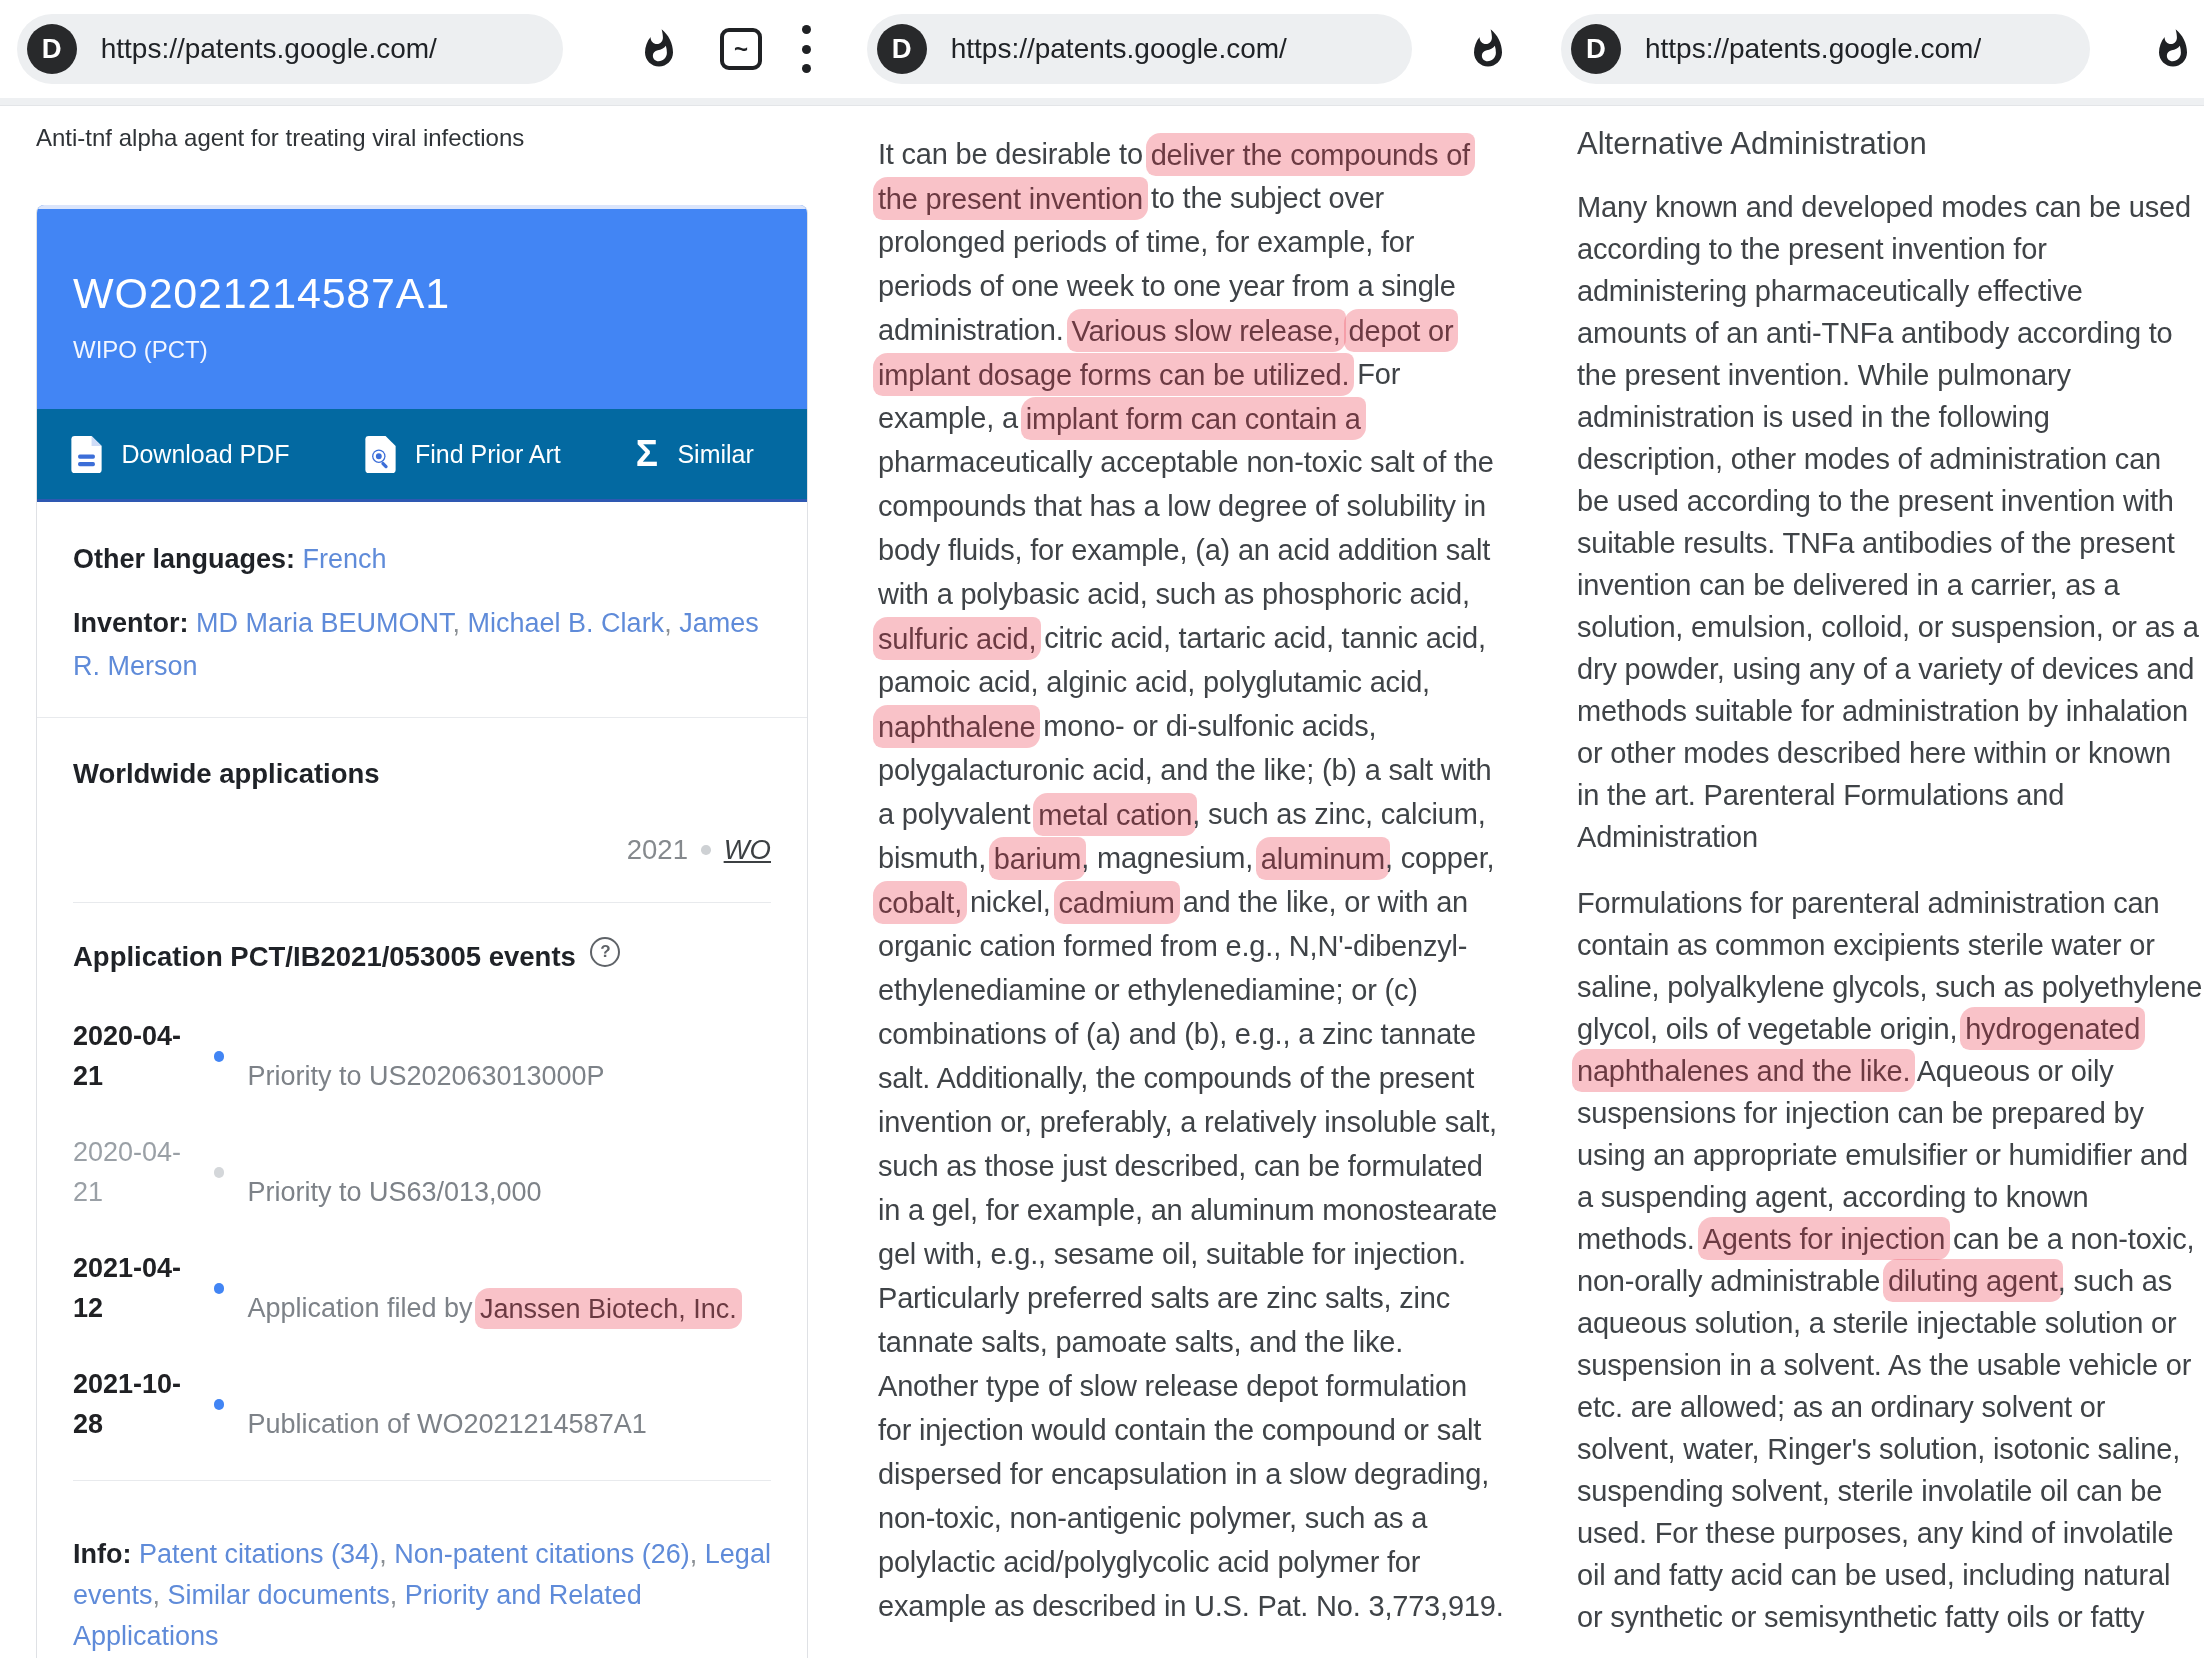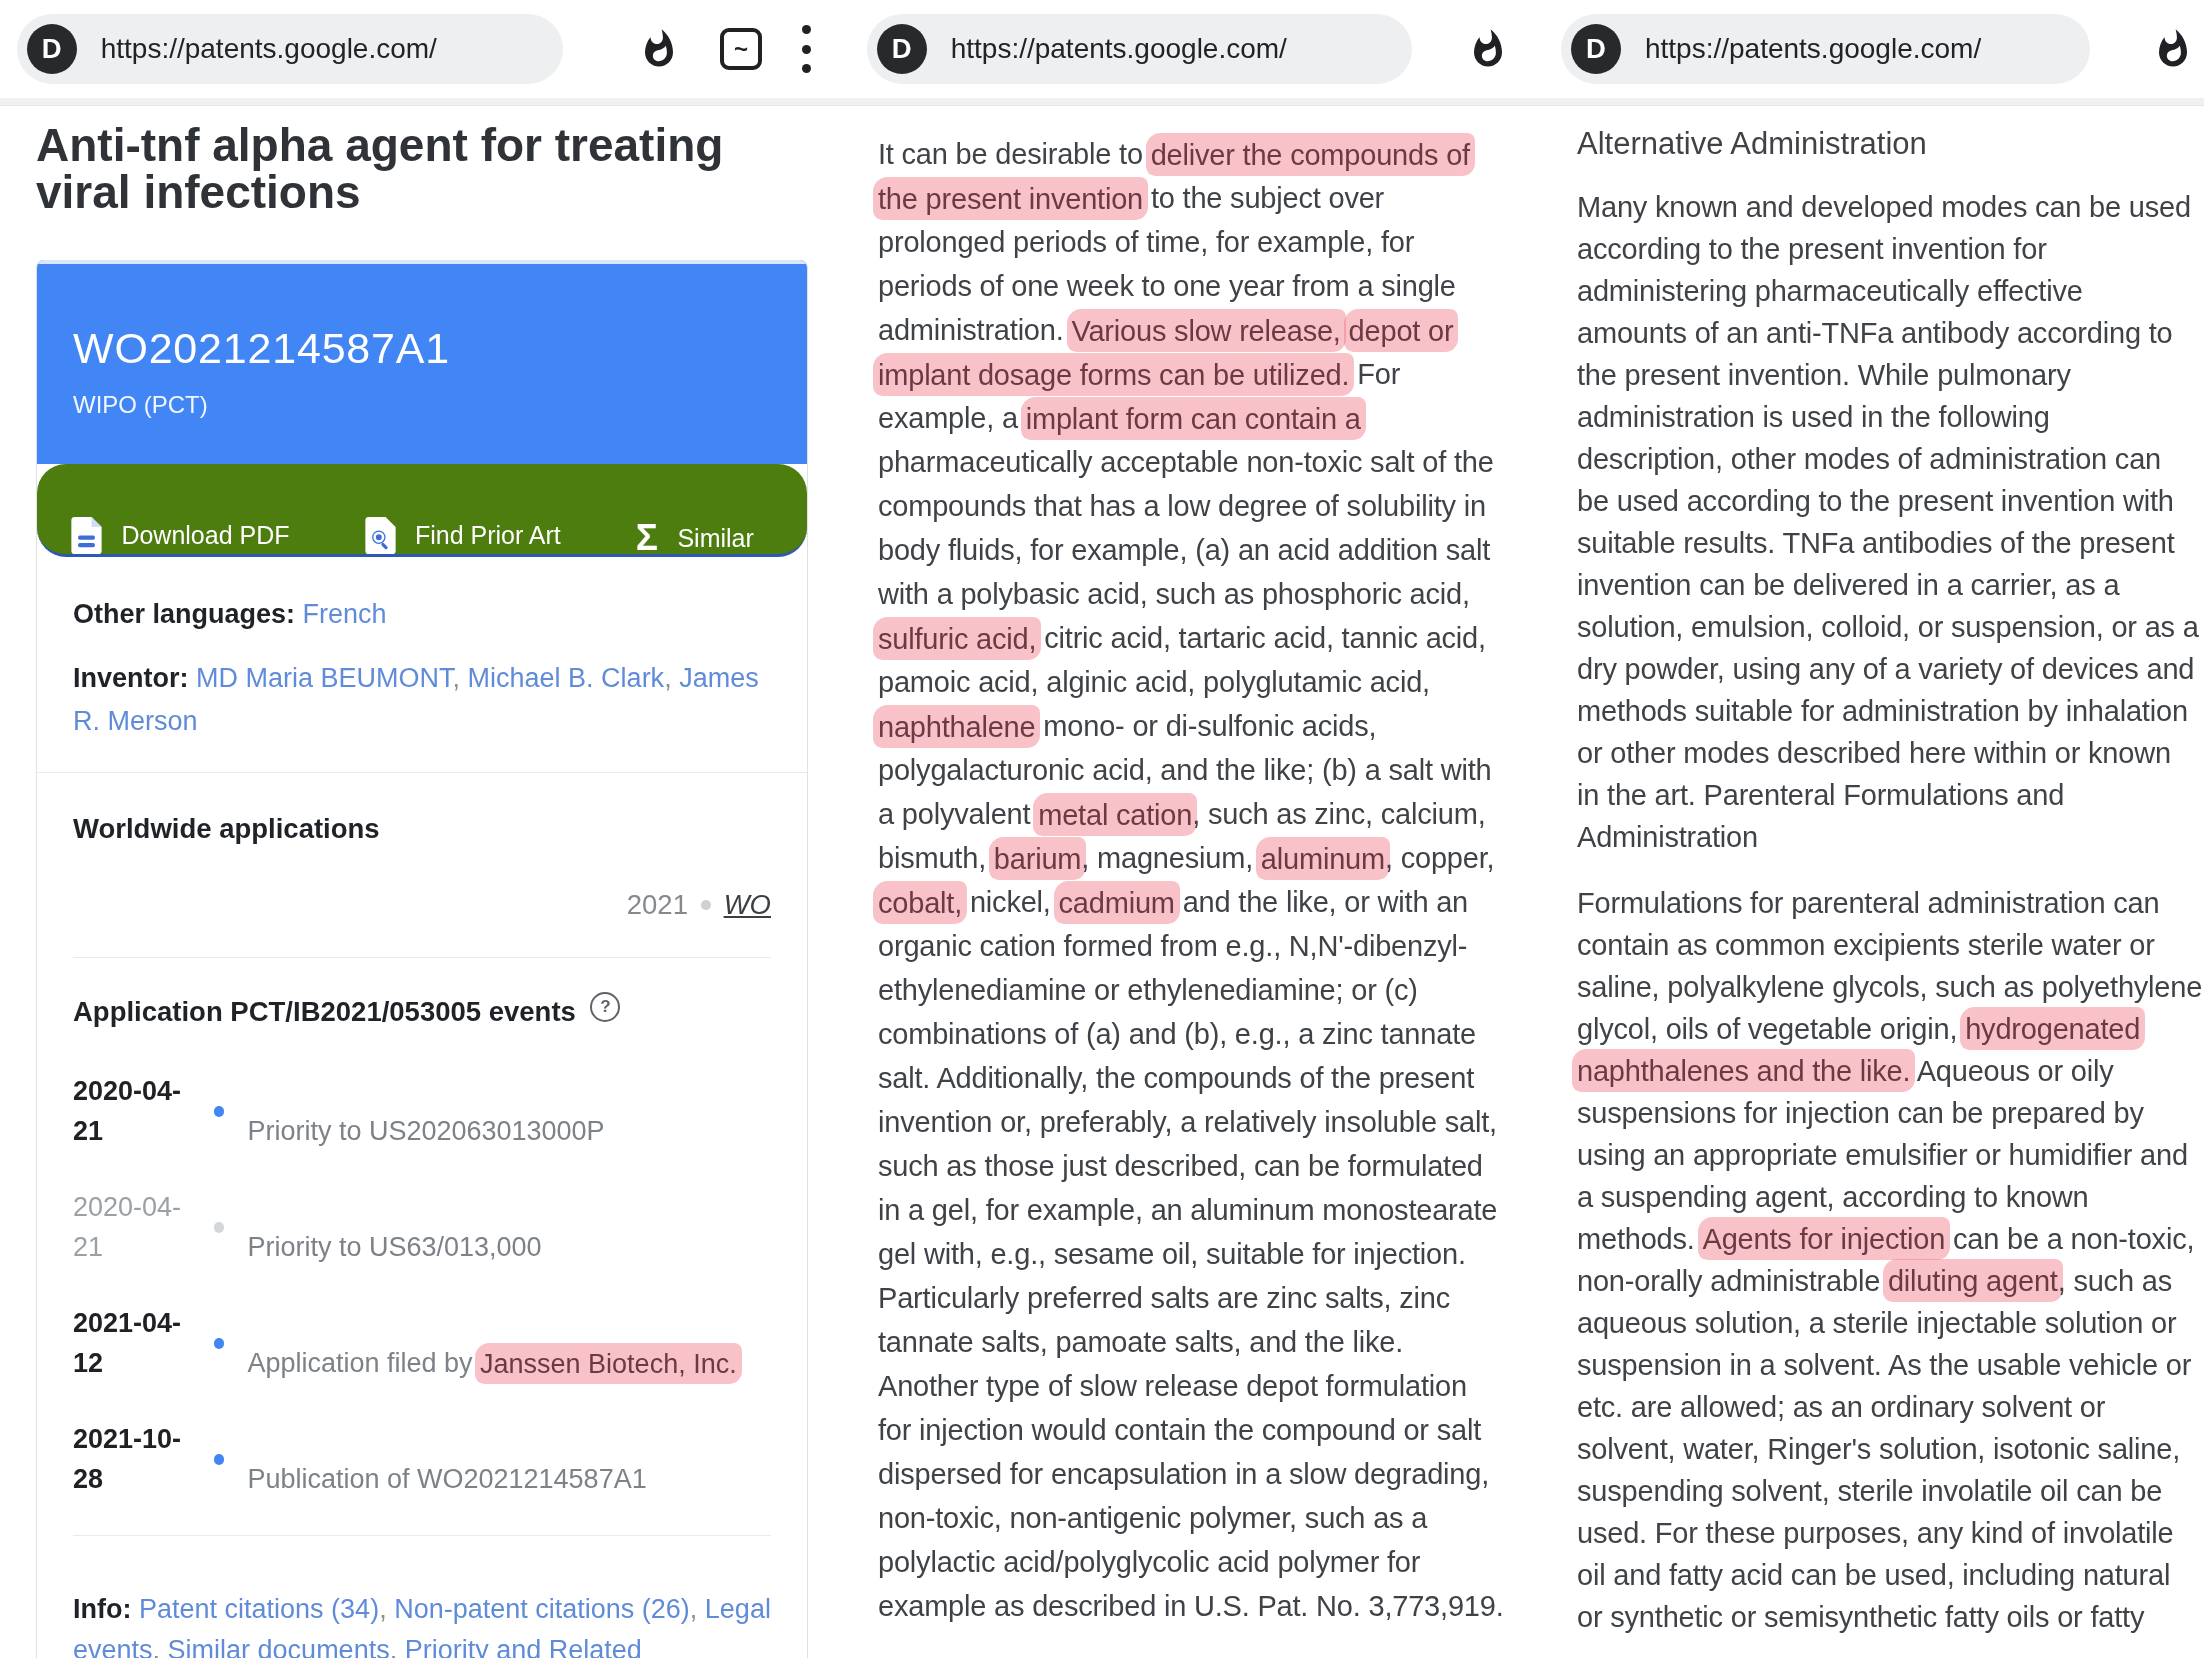--- a/index.html
+++ b/index.html
@@ -26,28 +26,28 @@
   .c2 .chrome-icons{padding-right:45px;}
   .c3 .chrome-icons{padding-right:9.7px;}
   .flame svg{display:block;width:42px;height:42px;}
   .tabbox{width:34px;height:34px;border:4px solid #1f2124;border-radius:9px;display:flex;
           align-items:center;justify-content:center;font-size:24px;font-weight:700;color:#1f2124;}
   .kebab{display:flex;flex-direction:column;gap:10.5px;}
   .kebab i{width:9px;height:9px;border-radius:50%;background:#1f2124;display:block;}
 
   
   .col1 .content{padding:0 14.6px 0 36px;}
-  .page-title{margin-top:16px;font-size:46px;line-height:47px;font-weight:700;color:#2f3337;width:745px;}
+  .page-title{margin-top:8px;font-size:24px;line-height:47px;font-weight:400;color:#2f3337;width:745px;}
   .patent-card{margin-top:44px;width:772px;border:0.8px solid #dfe1e5;border-top:none;border-radius:8px;
                overflow:hidden;box-sizing:border-box;}
   .card-head{background:#4285f4;border-top:4px solid #dbe5fb;padding:60px 36px 45px;}
   .pub-number{color:#ffffff;font-size:43px;letter-spacing:0.8px;font-weight:400;}
   .pub-office{color:#f2f6ff;font-size:24px;margin-top:18px;}
-  .action-bar{background:#4d7c0f;border-bottom:3.2px solid #2e58b2;height:90px;display:flex;
-              align-items:flex-end;padding-left:34px;gap:75px;border-radius:29px;}
+  .action-bar{background:#0369a1;border-bottom:3.2px solid #2e58b2;height:90px;display:flex;
+              align-items:center;padding-left:34px;gap:75px;}
   .action{display:flex;align-items:center;gap:19.4px;color:#ffffff;font-size:25px;cursor:pointer;}
   .action svg{display:block;}
   .sigma{font-size:37px;font-weight:600;line-height:32px;}
   .card-body{padding:37px 36px 34px;font-size:27px;line-height:40px;}
   .row-label{font-weight:700;color:#1f2227;}
   .lnk{color:#5f8bd9;text-decoration:none;cursor:pointer;}
   .sep{color:#8a8f94;}
   .inventor-row{margin-top:23px;line-height:43px;width:713px;}
   hr{border:none;margin:0;}
   .hr-full{border-top:1.6px solid #e8eaed;margin:29px -36px 0;}

